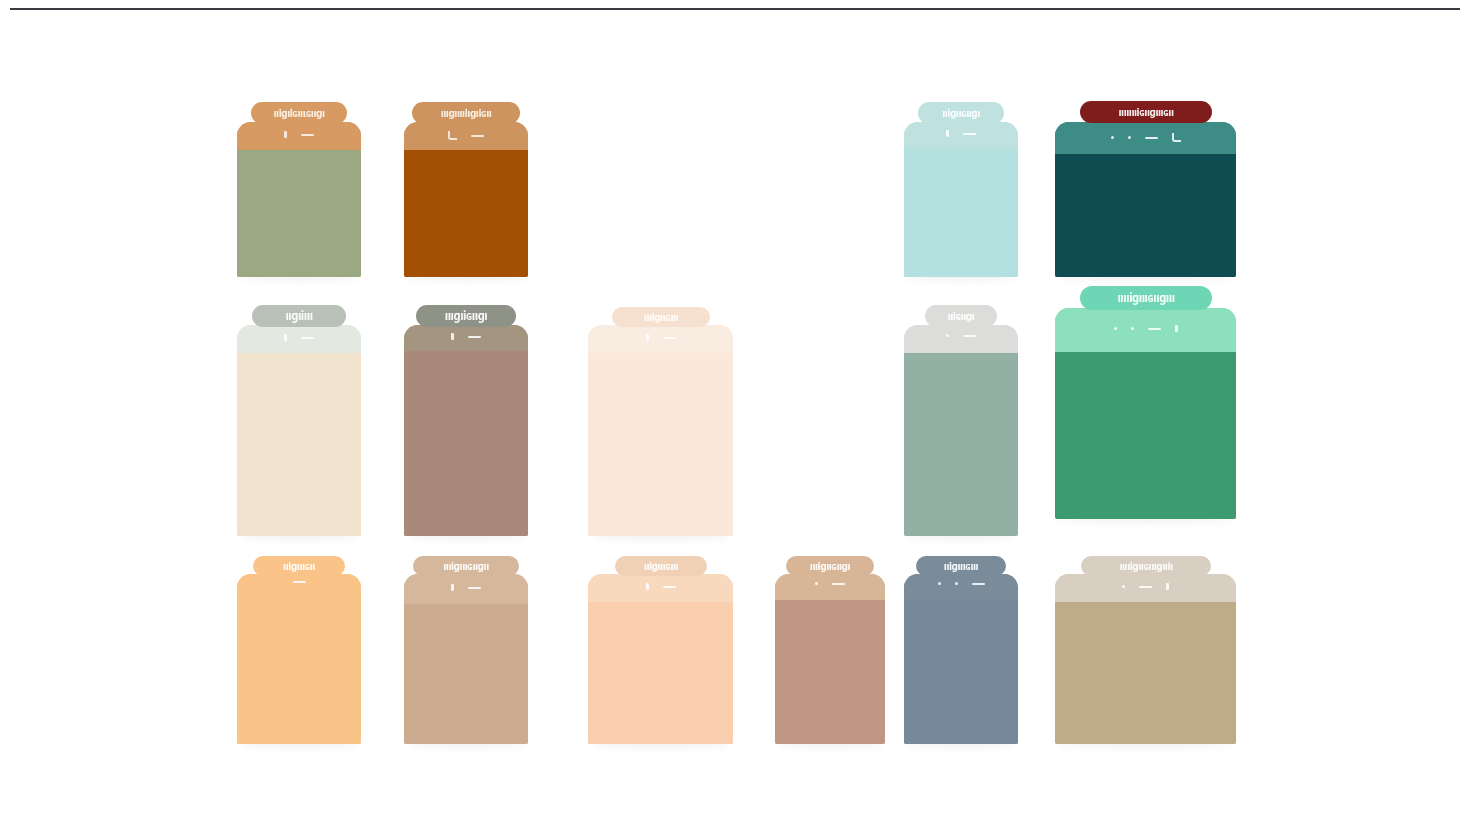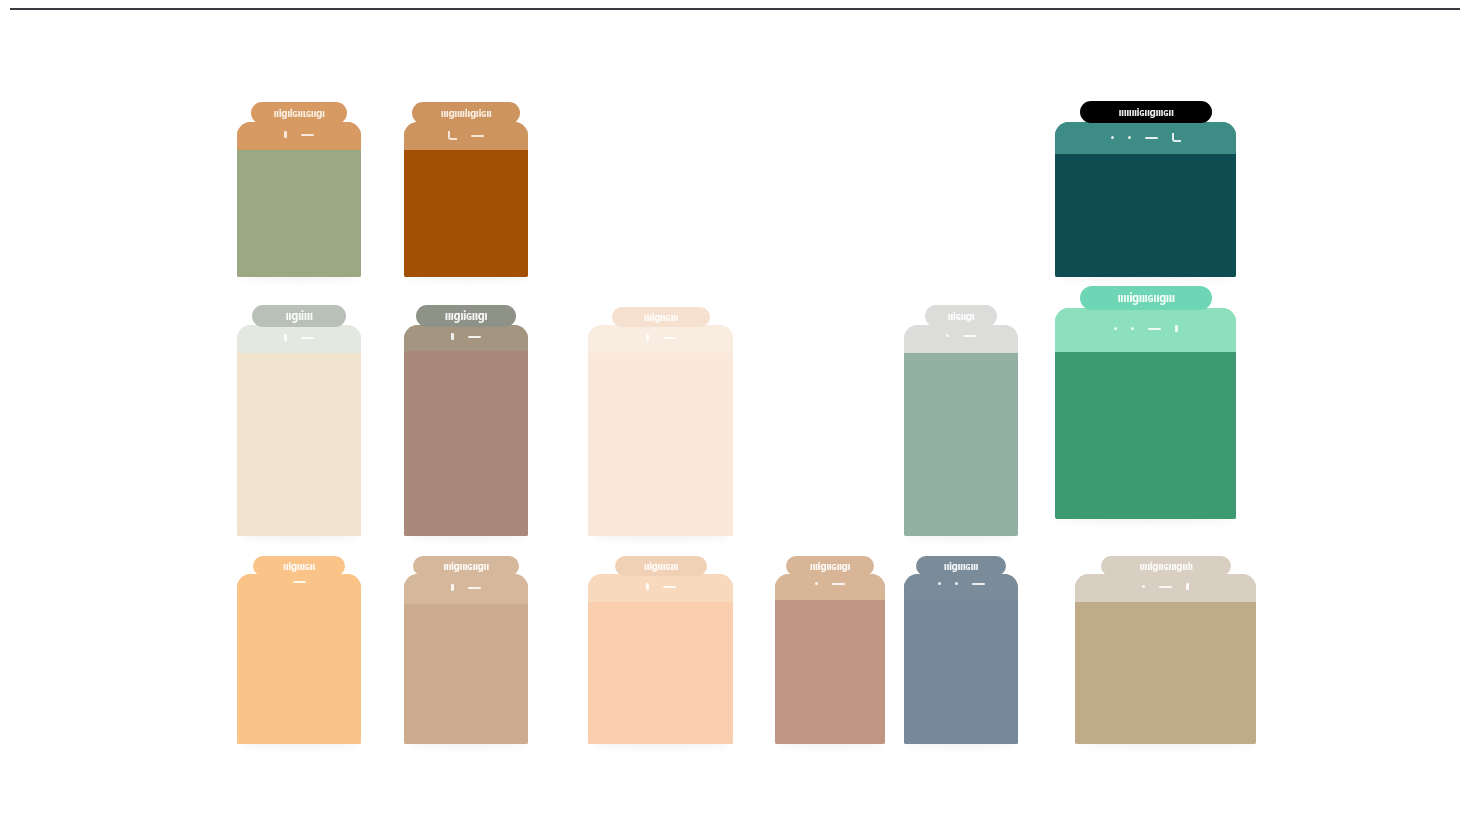--- a/index.html
+++ b/index.html
@@ -162,33 +162,47 @@
           <div class="card-fill" style="top: 28px; background: rgb(163, 79, 4);"></div>
         </div>
         <div class="header-marks" style="top: 9px;">
           <span class="mark mark-hook" style="color: rgb(253, 246, 237);"></span>
           <span class="mark mark-dash" style="background: rgb(253, 246, 237);"></span>
         </div>
         <div class="card-tab" style="width: 108px; height: 22px; left: 8px; top: -20px; background: rgb(205, 148, 96);">
           <span class="tab-glyphs" style="color: rgb(253, 246, 237); font-size: 9px;">ıııɡııııӏıɡıіɢıı</span>
         </div>
       </div>
+      <div class="card" style="left: 904px; top: 122px; width: 114px; height: 155px;">
+        <div class="card-shade"></div>
+        <div class="card-body" style="background: rgb(191, 225, 224);">
+          <div class="card-header" style="height: 26px; background: rgb(191, 225, 224);"></div>
+          <div class="card-fill" style="top: 26px; background: rgb(180, 224, 224);"></div>
+        </div>
+        <div class="header-marks" style="top: 8px;">
+          <span class="mark mark-tick" style="background: rgb(255, 255, 255);"></span>
+          <span class="mark mark-dash" style="background: rgb(255, 255, 255);"></span>
+        </div>
+        <div class="card-tab" style="width: 86px; height: 22px; left: 14px; top: -20px; background: rgb(191, 225, 224);">
+          <span class="tab-glyphs" style="color: rgb(255, 255, 255); font-size: 9px;">ııіɡııɢııɡı</span>
+        </div>
+      </div>
       <div class="card" style="left: 1055px; top: 122px; width: 181px; height: 155px;">
         <div class="card-shade"></div>
         <div class="card-body" style="background: rgb(61, 141, 134);">
           <div class="card-header" style="height: 32px; background: rgb(61, 141, 134);"></div>
           <div class="card-fill" style="top: 32px; background: rgb(13, 77, 82);"></div>
         </div>
         <div class="header-marks" style="top: 11px;">
           <span class="mark mark-dot" style="background: rgb(255, 255, 255);"></span>
           <span class="mark mark-dot" style="background: rgb(255, 255, 255);"></span>
           <span class="mark mark-dash" style="background: rgb(255, 255, 255);"></span>
           <span class="mark mark-hook" style="color: rgb(255, 255, 255);"></span>
         </div>
-        <div class="card-tab" style="width: 132px; height: 22px; left: 25px; top: -21px; background: #000000;">
+        <div class="card-tab" style="width: 132px; height: 22px; left: 25px; top: -21px; background: #7f1d1d;">
           <span class="tab-glyphs" style="color: rgb(255, 255, 255); font-size: 9px;">ıııııııіɢııɡıııɢıı</span>
         </div>
       </div>
       <div class="card" style="left: 237px; top: 325px; width: 124px; height: 211px;">
         <div class="card-shade"></div>
         <div class="card-body" style="background: rgb(227, 232, 224);">
           <div class="card-header" style="height: 28px; background: rgb(227, 232, 224);"></div>
           <div class="card-fill" style="top: 28px; background: rgb(240, 226, 205);"></div>
         </div>
         <div class="header-marks" style="top: 9px;">
@@ -320,21 +334,21 @@
         </div>
         <div class="header-marks" style="top: 8px;">
           <span class="mark mark-dot" style="background: rgb(255, 255, 255);"></span>
           <span class="mark mark-dot" style="background: rgb(255, 255, 255);"></span>
           <span class="mark mark-dash" style="background: rgb(255, 255, 255);"></span>
         </div>
         <div class="card-tab" style="width: 90px; height: 20px; left: 12px; top: -18px; background: rgb(122, 139, 153);">
           <span class="tab-glyphs" style="color: rgb(255, 255, 255); font-size: 9px;">ııіɡıııɢııı</span>
         </div>
       </div>
-      <div class="card" style="left: 1055px; top: 574px; width: 181px; height: 170px; margin-left: 20px;">
+      <div class="card" style="left: 1055px; top: 574px; width: 181px; height: 170px;">
         <div class="card-shade"></div>
         <div class="card-body" style="background: rgb(216, 206, 193);">
           <div class="card-header" style="height: 28px; background: rgb(216, 206, 193);"></div>
           <div class="card-fill" style="top: 28px; background: rgb(192, 171, 136);"></div>
         </div>
         <div class="header-marks" style="top: 9px;">
           <span class="mark mark-dot" style="background: rgb(255, 255, 255);"></span>
           <span class="mark mark-dash" style="background: rgb(255, 255, 255);"></span>
           <span class="mark mark-tick" style="background: rgb(255, 255, 255);"></span>
         </div>

